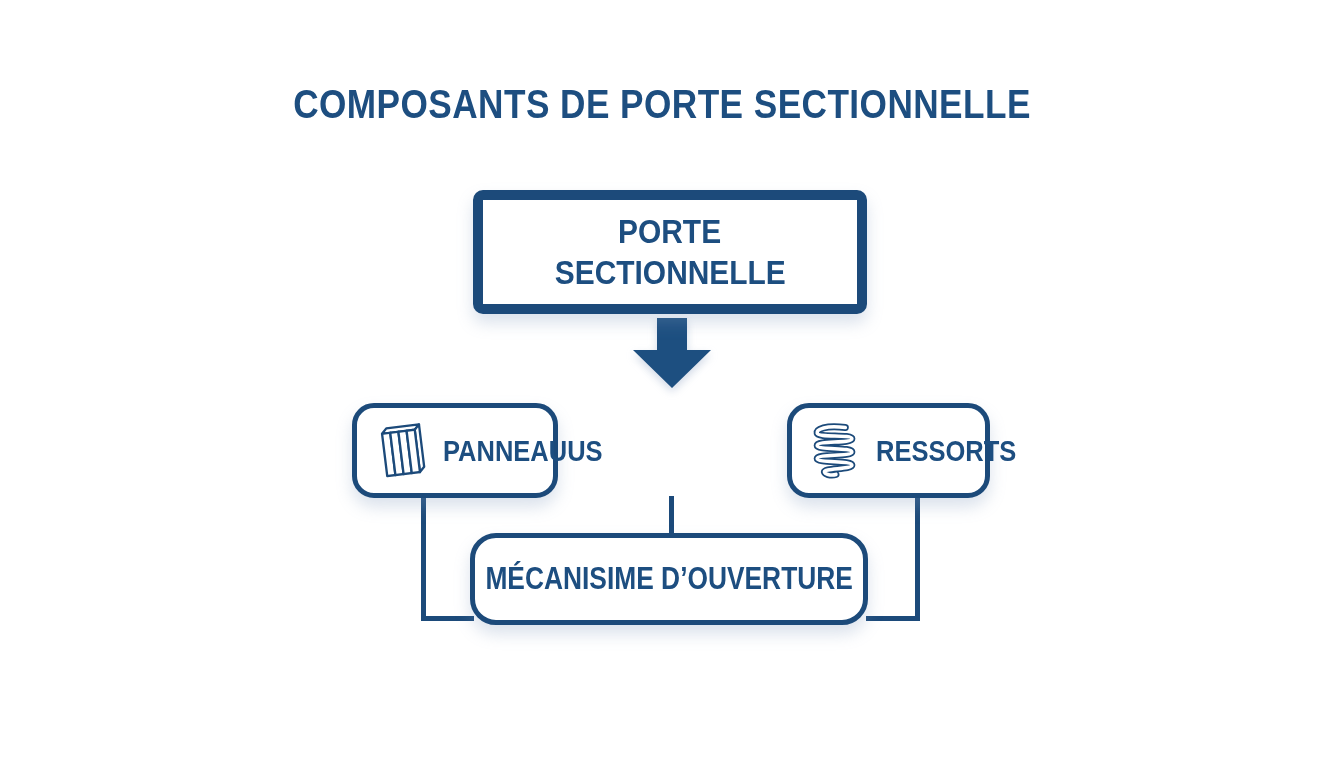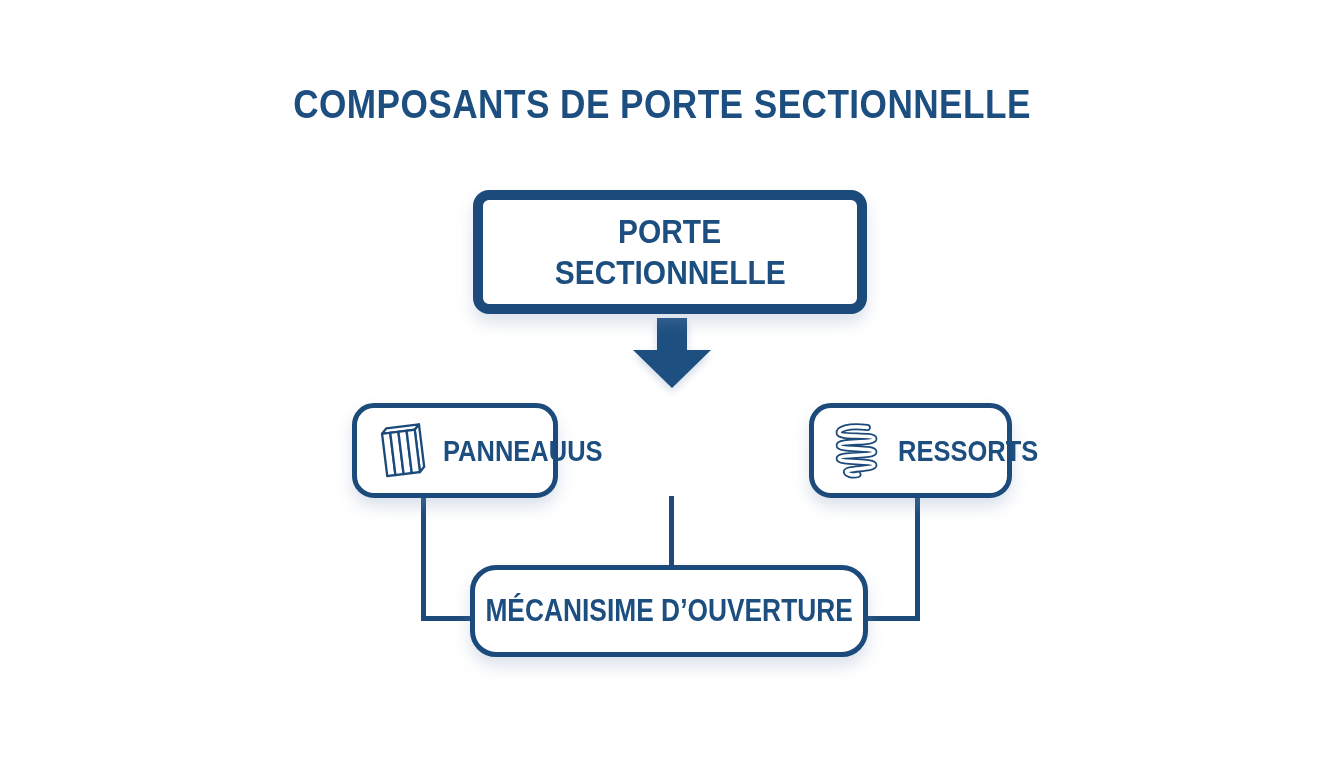--- a/index.html
+++ b/index.html
@@ -13,38 +13,38 @@
     transform:scaleX(.88); transform-origin:50% 50%; letter-spacing:.5px;
     white-space:nowrap;
   }
   .node {
     position:absolute; background:#ffffff; border:5px solid #1c4a7a;
     box-sizing:border-box; display:flex; align-items:center; justify-content:center;
     box-shadow:0 9px 16px rgba(125,150,185,.28); z-index:2;
   }
   .root {
     left:473px; top:190px; width:394px; height:124px;
-    border-width:10px; border-radius:16px; flex-direction:column;
+    border-width:10px; border-radius:10px; flex-direction:column;
   }
   .root-line {
     font-size:34px; font-weight:bold; color:#1d4e80; line-height:41px;
     transform:scaleX(.88); display:block; text-align:center; white-space:nowrap;
   }
   .comp {
     top:403px; height:95px; border-radius:22px;
     justify-content:flex-start; padding:0 8px 0 13px; gap:11px;
   }
   .comp-label {
     font-size:30px; font-weight:bold; color:#1d4e80;
     transform:scaleX(.85); transform-origin:left center; white-space:nowrap;
   }
   #comp-panneaux { left:352px; width:206px; }
   #comp-rails    { left:573px; width:197px; }
-  #comp-ressorts { left:809px; width:203px; }
-  .mech { left:470px; top:565px; width:398px; height:92px; border-radius:26px; }
+  #comp-ressorts { left:787px; width:203px; }
+  .mech { left:470px; top:533px; width:398px; height:92px; border-radius:26px; }
   .mech-label {
     font-size:31px; font-weight:bold; color:#1d4e80;
     transform:scaleX(.85); white-space:nowrap;
   }
   .connector { position:absolute; background:#1c4a7a; z-index:1; }
   #conn-left-v   { left:421px; top:496px; width:5px;  height:125px; }
   #conn-left-h   { left:421px; top:616px; width:53px; height:5px; }
   #conn-mid-v    { left:669px; top:496px; width:5px;  height:73px; }
   #conn-right-v  { left:915px; top:496px; width:5px;  height:125px; }
   #conn-right-h  { left:866px; top:616px; width:54px; height:5px; }

